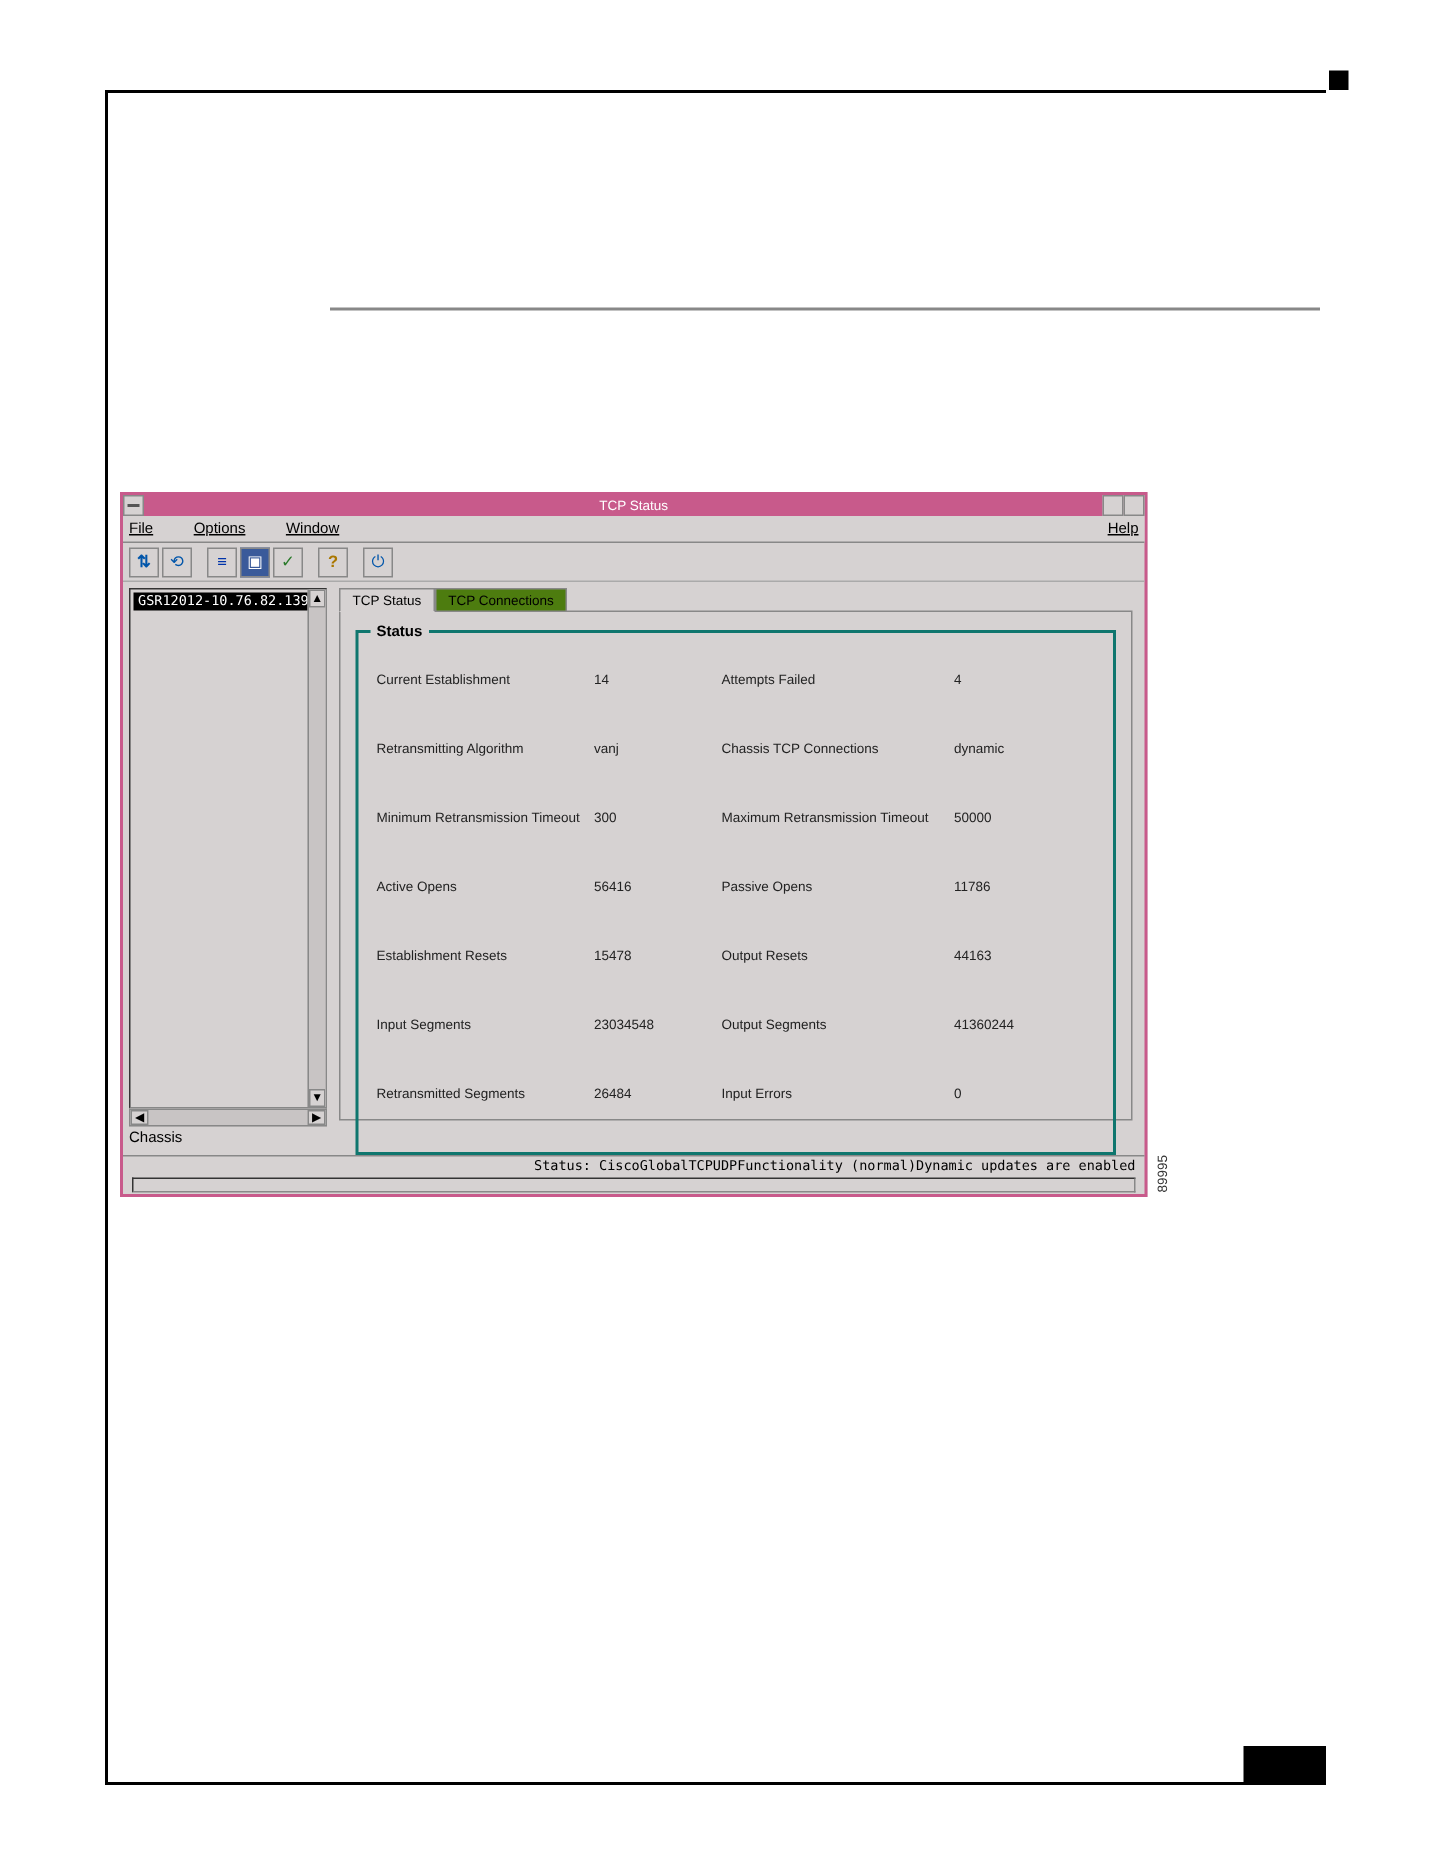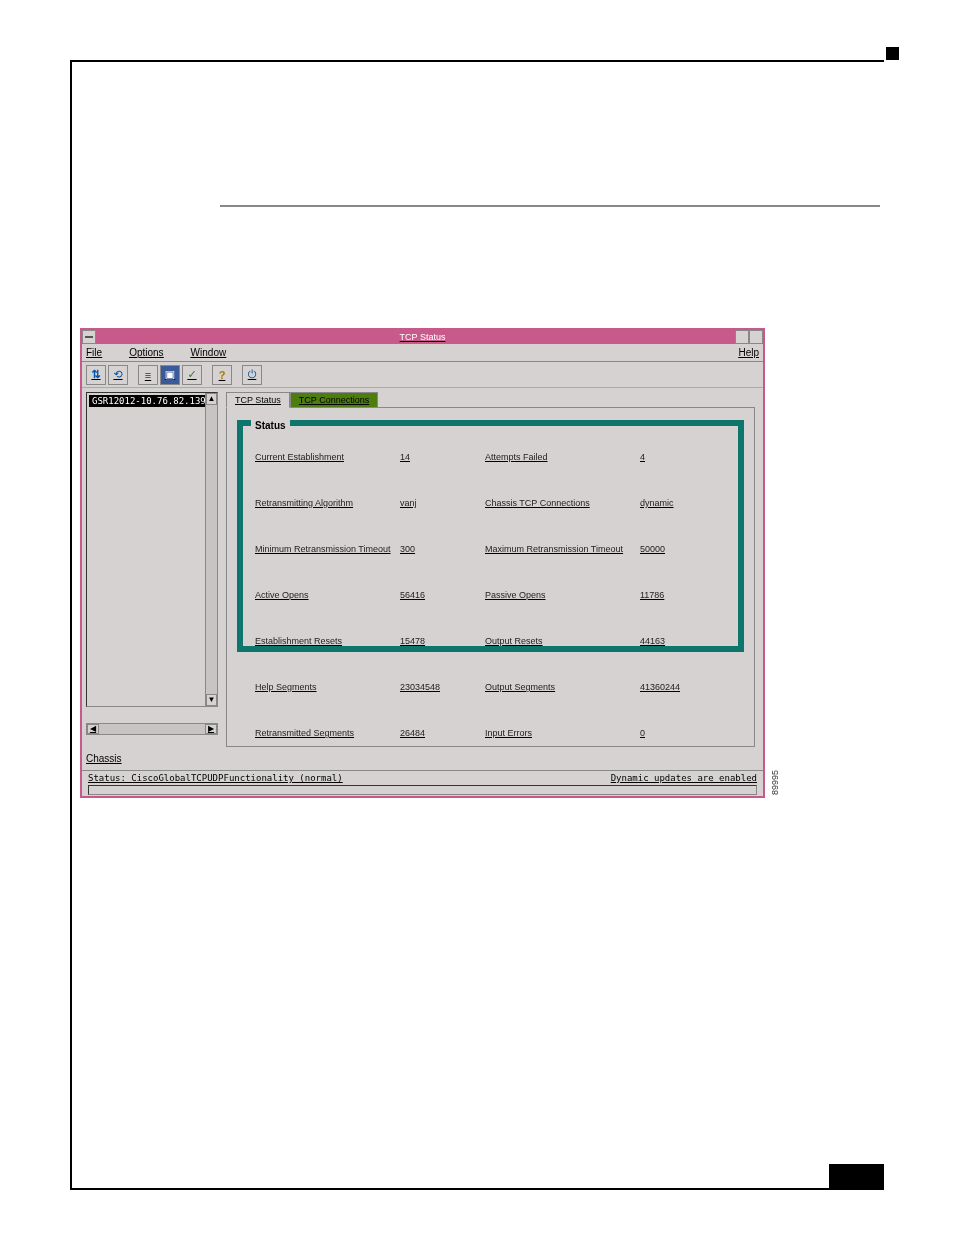--- a/index.html
+++ b/index.html
@@ -40,21 +40,20 @@
   }
   .app-window {
     position: absolute;
     left: 80px;
     top: 328px;
     width: 685px;
     height: 470px;
     background: #d6d2d2;
     border: 2px solid #c85a8b;
     font-size: 10px;
-    text-decoration: underline;
   }
   .titlebar {
     height: 14px;
     background: #c85a8b;
     display: flex;
     align-items: center;
     justify-content: center;
     position: relative;
     color: #fff;
     font-size: 9px;
@@ -122,21 +121,20 @@
   .toolbar .tsep { width: 6px; }
   .body-area {
     display: flex;
     height: 382px;
   }
   .tree-pane {
     width: 140px;
     padding: 4px;
     display: flex;
     flex-direction: column;
-    gap: 16px;
   }
   .tree-list {
     flex: 1;
     background: #d6d2d2;
     border: 1px inset #888;
     position: relative;
     overflow: hidden;
   }
   .tree-list .scroll-v {
     position: absolute;
@@ -196,24 +194,24 @@
     z-index: 2;
   }
   .tab-content {
     border: 1px solid #888;
     background: #d6d2d2;
     margin-top: -1px;
     padding: 12px 10px 20px 10px;
     height: 340px;
   }
   .fieldset {
-    border: 6px solid #0f766e;
+    border: 2px solid #0f766e;
     padding: 18px 0 12px 12px;
     position: relative;
-    height: 232px;
+    height: 350px;
   }
   .fieldset .legend {
     position: absolute;
     top: -6px; left: 8px;
     background: #d6d2d2;
     padding: 0 4px;
     font-size: 10px;
     font-weight: bold;
   }
   .status-grid {
@@ -231,21 +229,21 @@
     border-top: 1px solid #888;
     padding: 2px 6px;
     font-size: 9px;
     font-family: monospace;
     display: flex;
     flex-direction: column;
     justify-content: flex-start;
   }
   .statusbar-row {
     display: flex;
-    justify-content: space-between;
+    justify-content: flex-end;
   }
   .statusbar-input {
     height: 10px;
     border: 1px inset #888;
     margin-top: 2px;
   }
   .side-label {
     position: absolute;
     left: 770px;
     top: 770px;
@@ -359,21 +357,21 @@
             <div class="lbl">Active Opens</div>
             <div class="val">56416</div>
             <div class="lbl">Passive Opens</div>
             <div class="val">11786</div>
 
             <div class="lbl">Establishment Resets</div>
             <div class="val">15478</div>
             <div class="lbl">Output Resets</div>
             <div class="val">44163</div>
 
-            <div class="lbl">Help Segments</div>
+            <div class="lbl">Input Segments</div>
             <div class="val">23034548</div>
             <div class="lbl">Output Segments</div>
             <div class="val">41360244</div>
 
             <div class="lbl">Retransmitted Segments</div>
             <div class="val">26484</div>
             <div class="lbl">Input Errors</div>
             <div class="val">0</div>
           </div>
         </div>

